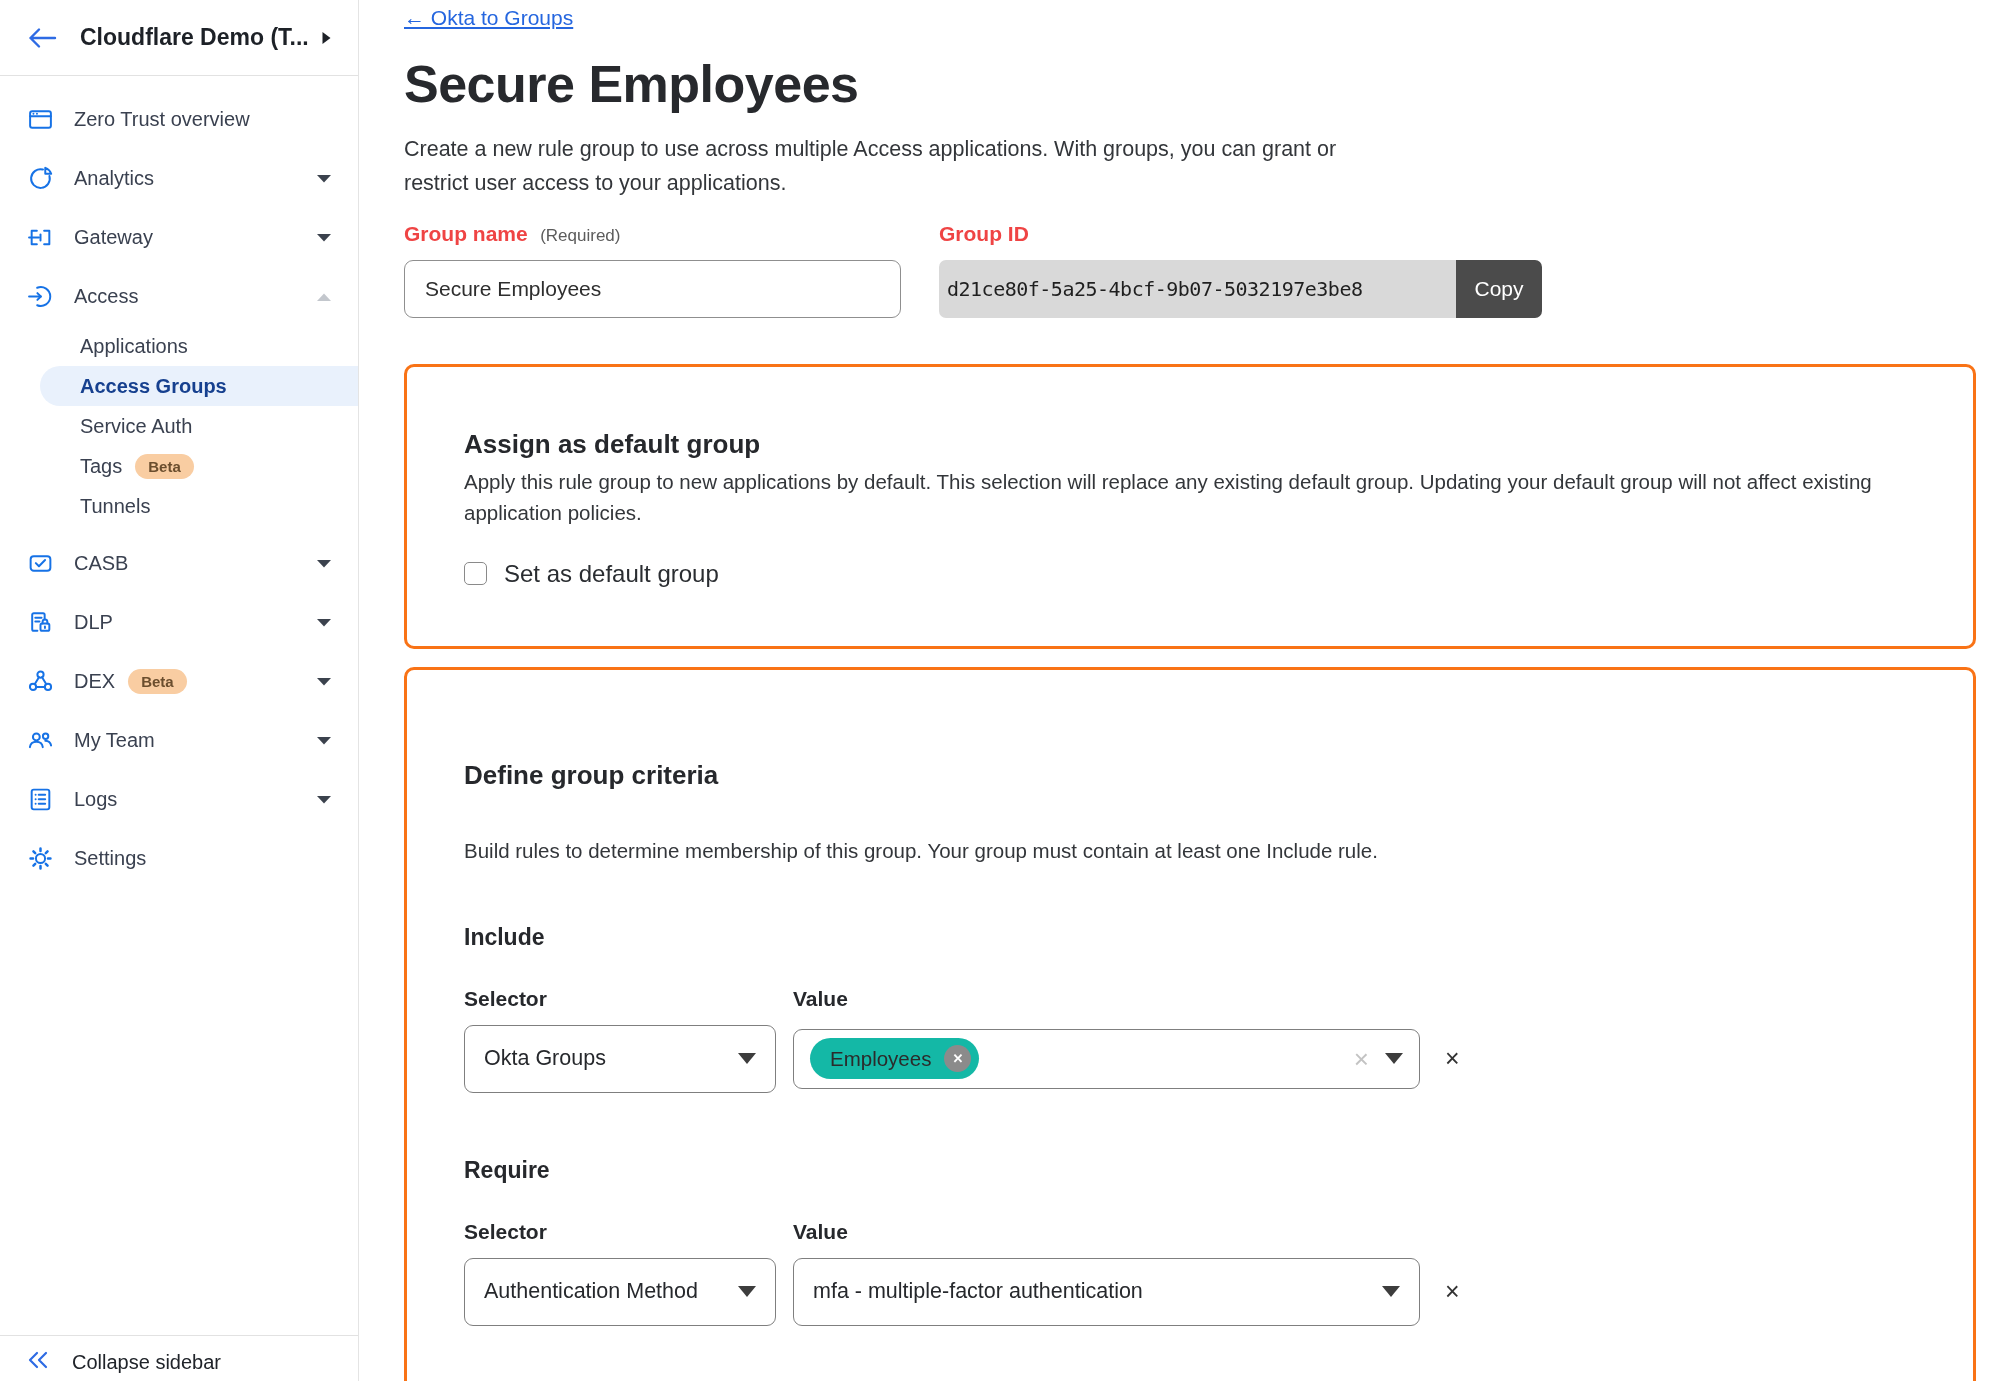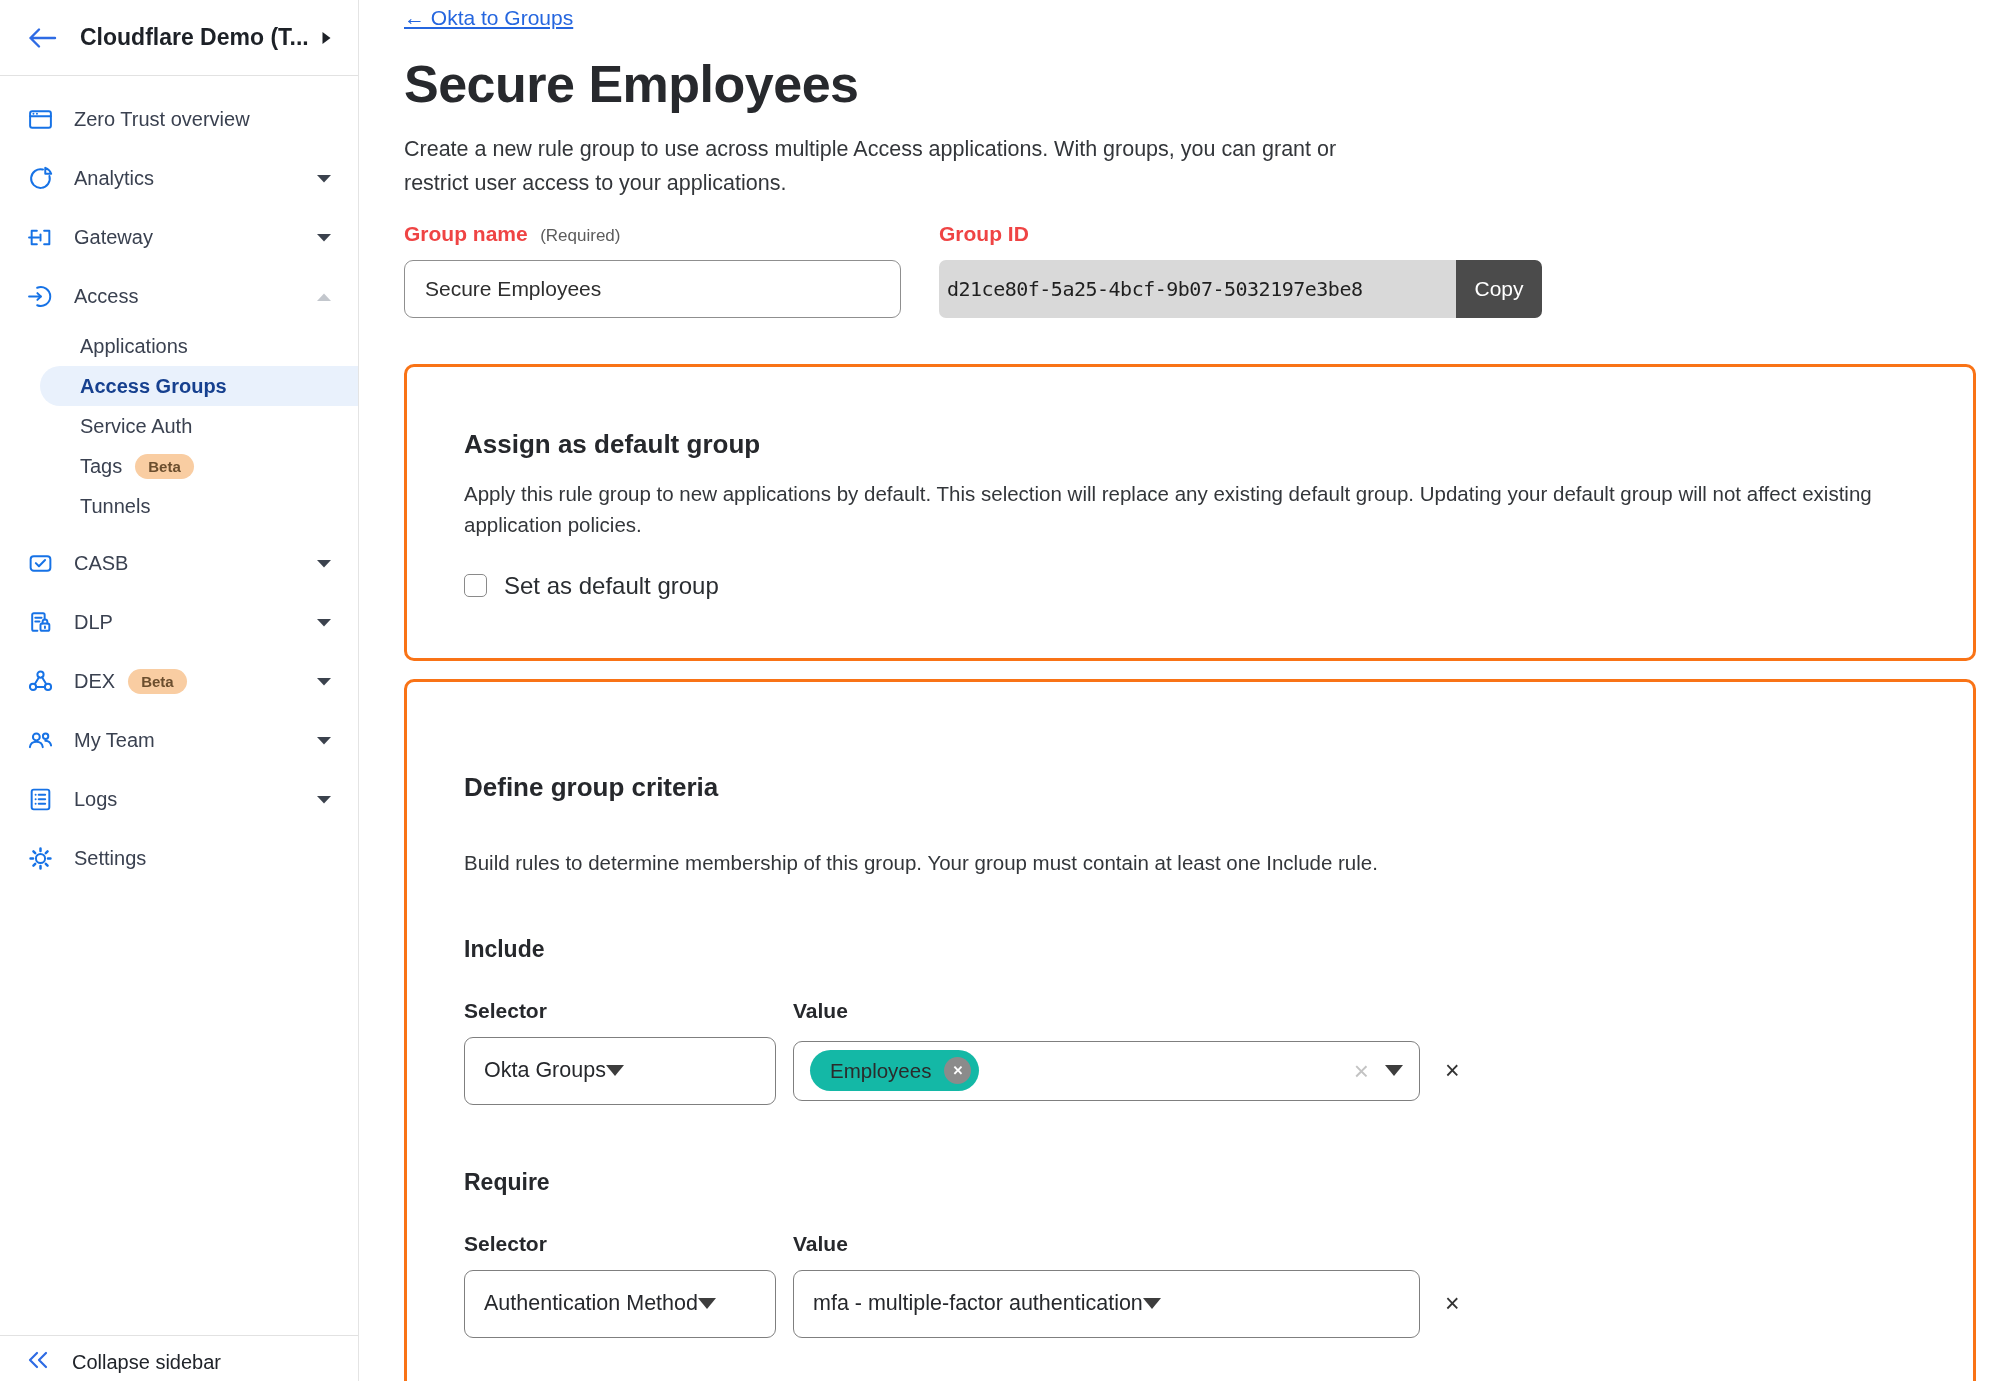--- a/index.html
+++ b/index.html
@@ -33,28 +33,28 @@
   .field-label { font-size:21px; font-weight:700; color:#ef4444; }
   .required { font-size:17px; font-weight:400; color:#5c5c5c; margin-left:8px; }
   .name-input { margin-top:14px; width:497px; height:58px; border:1.4px solid #8f8f8f; border-radius:9px; padding:0 20px; font-size:21px; color:#2e2e2e; font-family:inherit; display:block; }
   .id-wrap { margin-top:14px; display:flex; height:58px; border-radius:7px; overflow:hidden; }
   .id-box { width:517px; background:#d9d9d9; display:flex; align-items:center; padding:0 8px; font-family:"DejaVu Sans Mono", monospace; font-size:20px; color:#1f1f1f; letter-spacing:-0.5px; white-space:nowrap; }
   .copy-btn { width:86px; background:#4b4b4b; color:#fff; border:none; font-size:21px; font-family:inherit; cursor:pointer; }
   .card { border:3px solid #f97316; border-radius:10px; width:1572px; background:#fff; }
   .card1 { margin-top:46px; padding:62px 60px 58px 57px; }
   .card2 { margin-top:18px; padding:90px 60px 60px 57px; height:1000px; }
   .card-heading { font-size:26px; font-weight:700; color:#26282c; margin:0; }
-  .card-desc { font-size:20.5px; line-height:31px; color:#33363a; margin-top:18px; max-width:1440px; }
+  .card-desc { font-size:20.5px; line-height:31px; color:#33363a; margin-top:6px; max-width:1440px; }
   .checkbox-row { margin-top:32px; display:flex; align-items:center; gap:17px; }
   input[type=checkbox] { appearance:none; -webkit-appearance:none; width:23px; height:23px; border:1.6px solid #8a8a8a; border-radius:5px; margin:0; background:#fff; cursor:pointer; }
   .checkbox-label { font-size:24px; color:#2a2d31; }
   .section-sub { font-size:23px; font-weight:700; color:#26282c; margin-top:58px; }
   .rule-grid { display:grid; grid-template-columns:312px 627px auto; column-gap:17px; row-gap:14px; align-items:center; margin-top:36px; }
   .rule-label { font-size:21px; font-weight:700; color:#26282c; }
-  .select { height:68px; border:1.4px solid #7f7f7f; border-radius:9px; display:flex; align-items:center; padding:15px 19px; font-size:21.5px; color:#26282c; background:#fff; cursor:pointer; }
+  .select { height:68px; border:1.4px solid #7f7f7f; border-radius:9px; display:flex; align-items:center; justify-content:space-between; padding:15px 19px; font-size:21.5px; color:#26282c; background:#fff; cursor:pointer; }
   .chev-tri { width:0; height:0; border-left:9px solid transparent; border-right:9px solid transparent; border-top:11px solid #3d3d3d; }
   .value-ms { height:60px; border:1.4px solid #7f7f7f; border-radius:9px; display:flex; align-items:center; padding:0 16px; gap:16px; background:#fff; cursor:pointer; }
   .tag { background:#14b8a6; border-radius:21px; height:41px; display:flex; align-items:center; padding:0 8px 0 20px; gap:13px; font-size:20.5px; font-weight:500; color:#2b2b2b; }
   .tag-x { width:27px; height:27px; border-radius:50%; background:#8b8b8b; color:#fff; display:flex; align-items:center; justify-content:center; font-size:13px; font-weight:700; cursor:pointer; }
   .ms-clear { margin-left:auto; color:#c3c3c3; font-size:26px; line-height:1; cursor:pointer; }
   .row-x { font-size:25px; color:#333; margin-left:8px; cursor:pointer; line-height:1; }
 </style>
 </head>
 <body>
 

